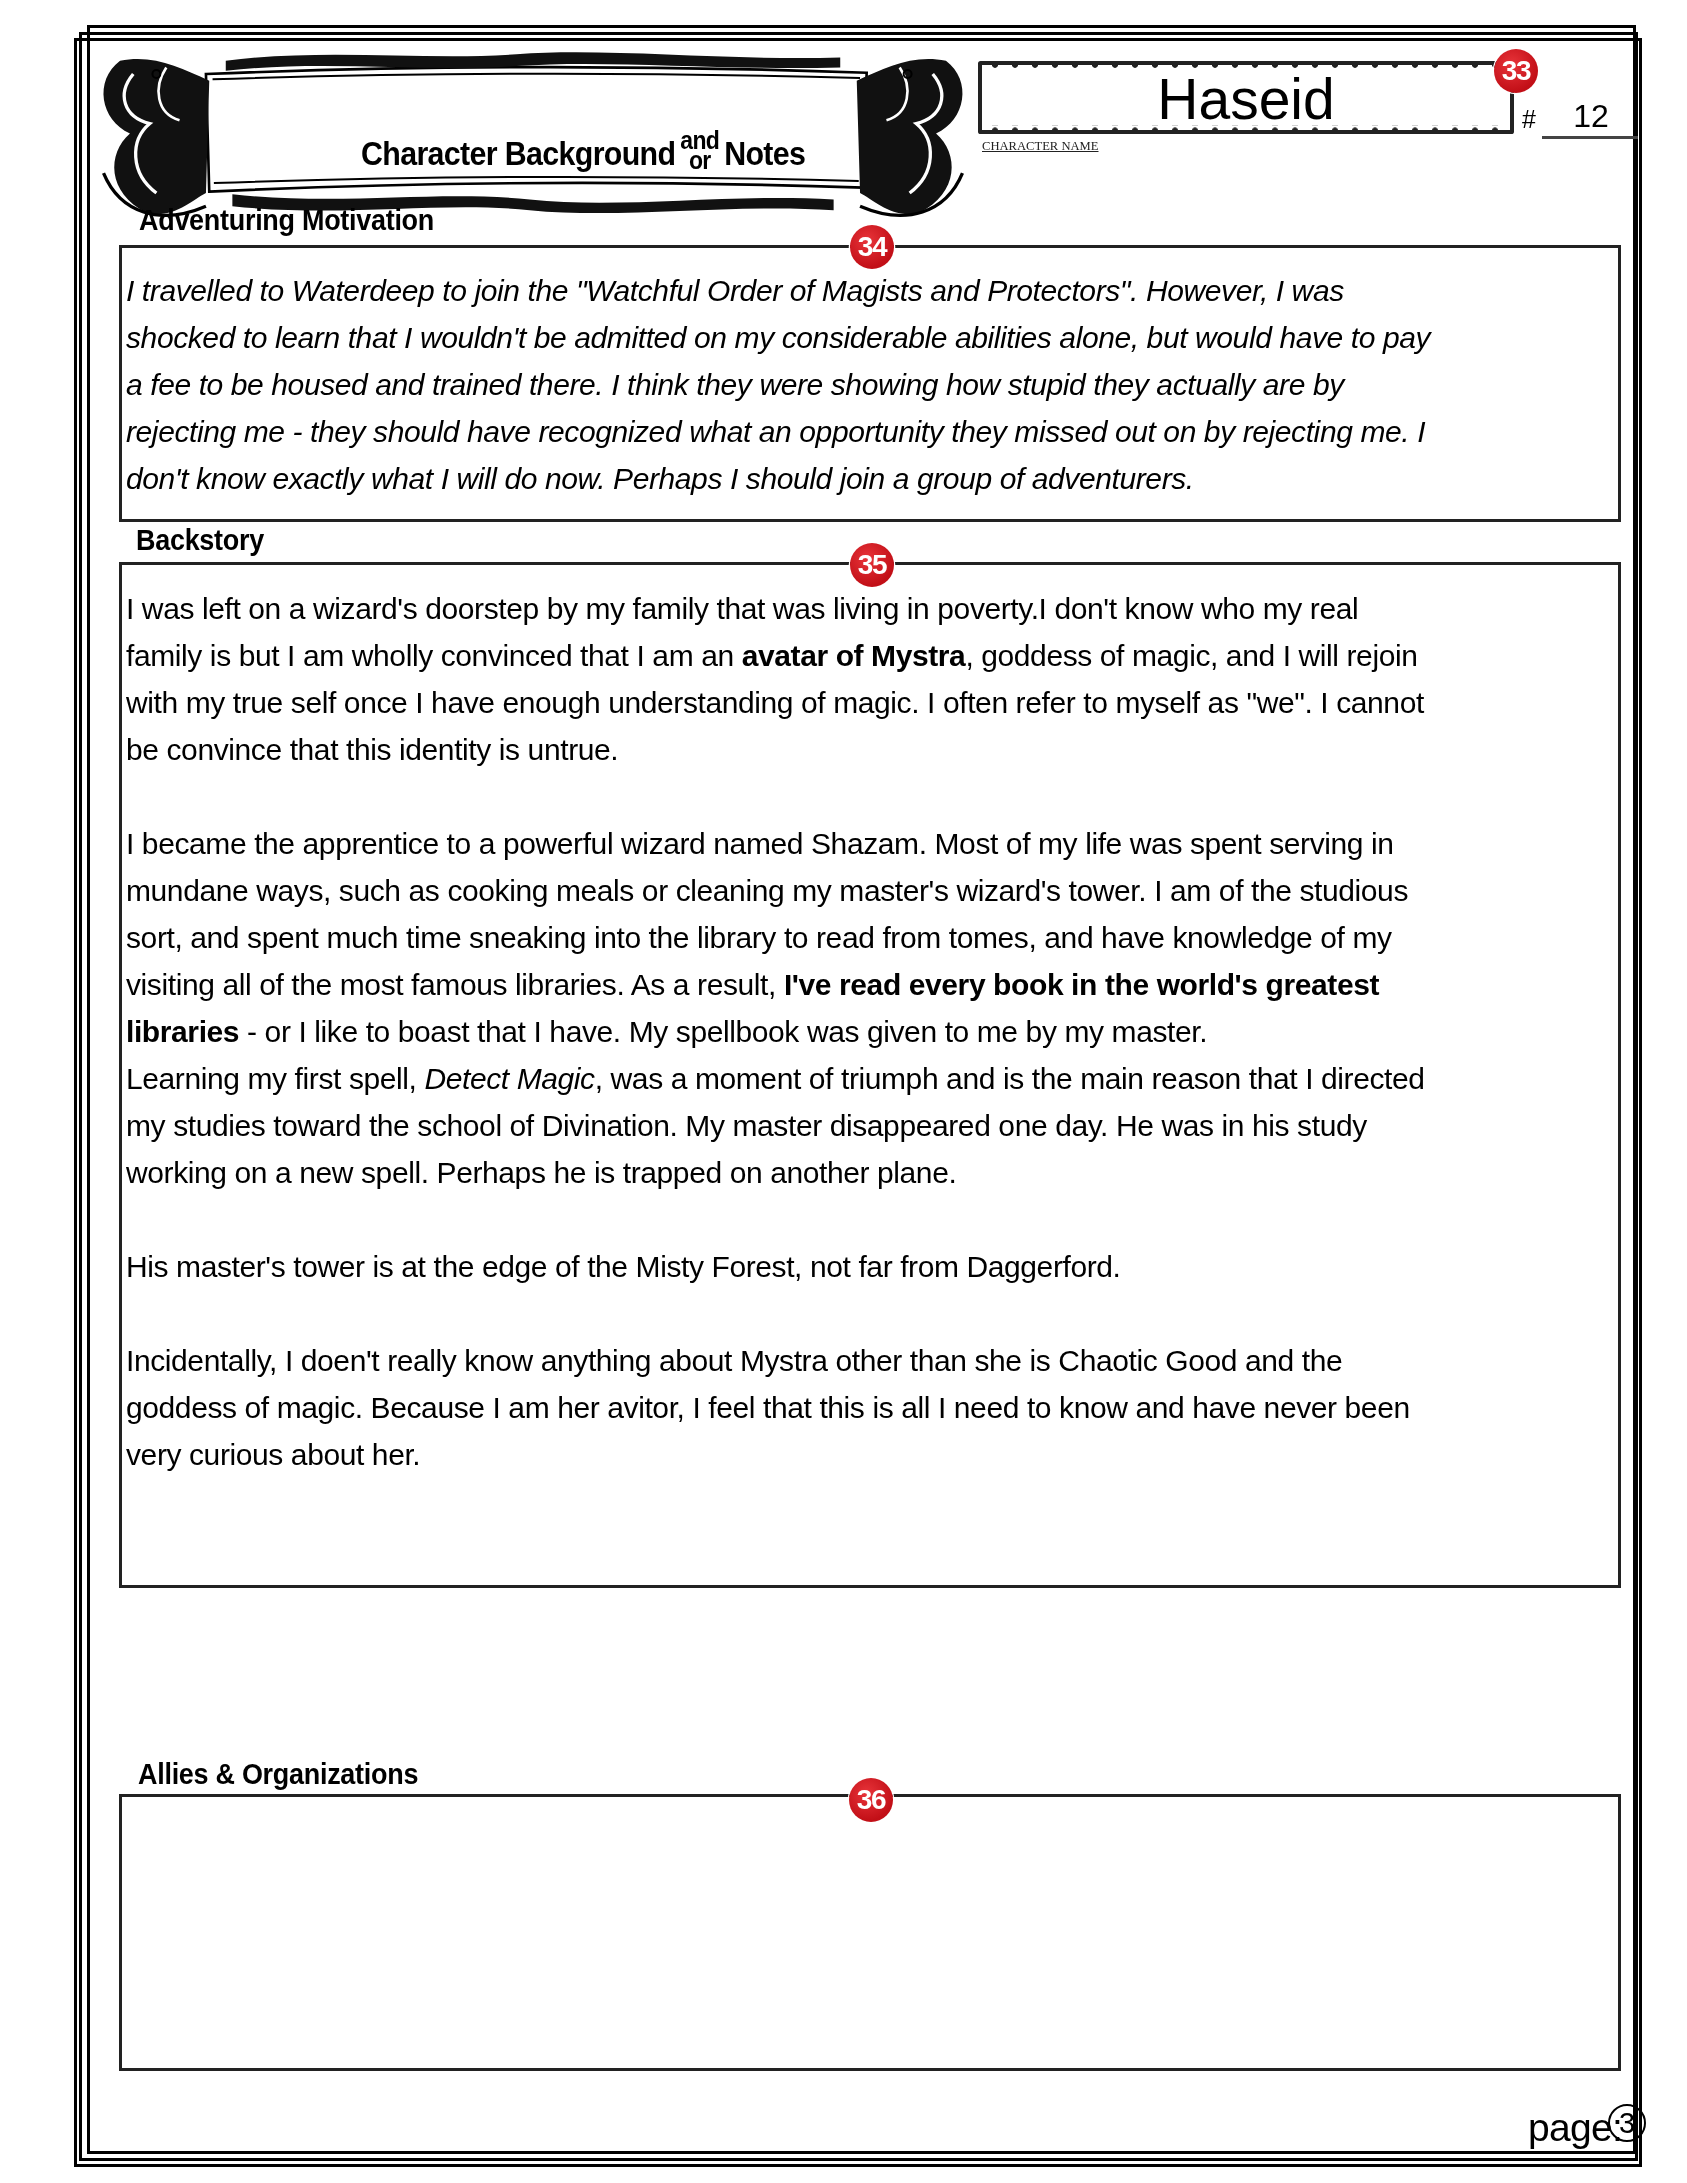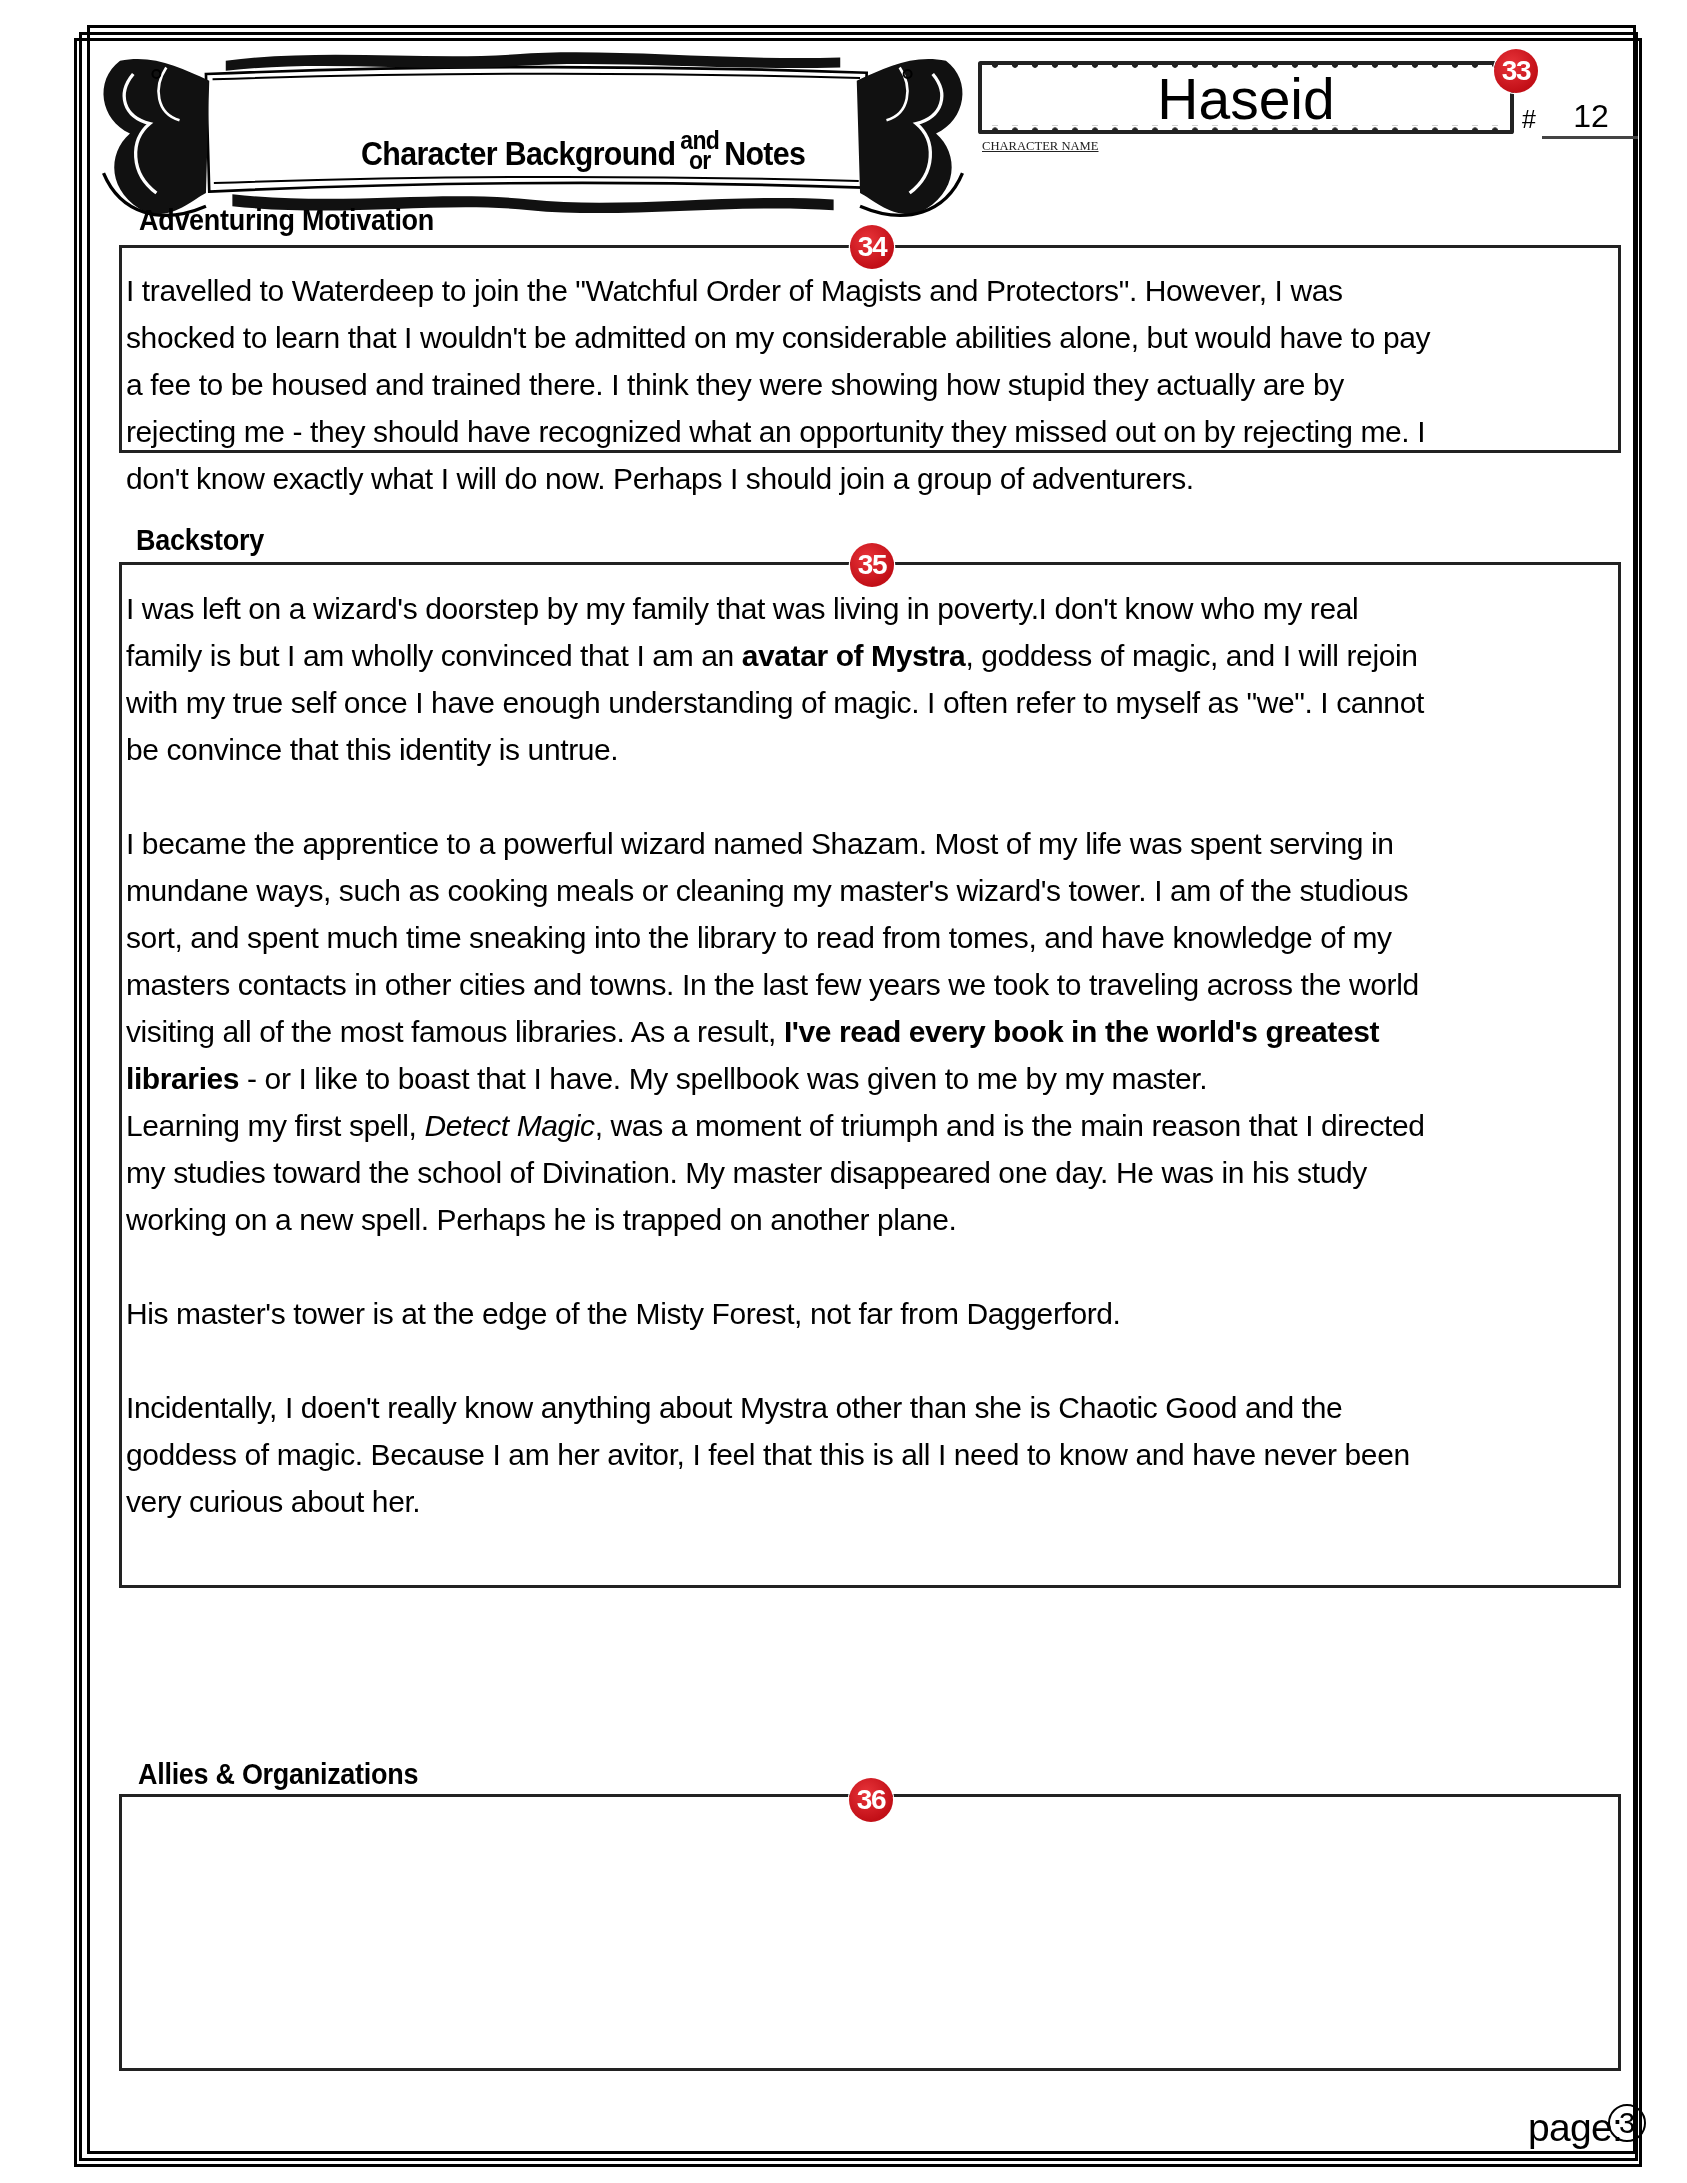--- a/index.html
+++ b/index.html
@@ -98,21 +98,21 @@
 <div class="name-box">
   <div class="name-value">Haseid</div>
 </div>
 <div class="name-label">CHARACTER NAME</div>
 <div class="num-sign">#</div>
 <div class="num-value">12</div>
 <div class="num-line"></div>
 <div class="badge" style="left:1494px; top:49px;">33</div>
 
 <div class="heading" style="left:139px; top:204px;">Adventuring Motivation</div>
-<div class="box" style="top:245px; height:208px;">
+<div class="box" style="top:245px; height:277px;font-style:italic;">
   <div class="box-text" style="top:18.5px;">
     <p>I travelled to Waterdeep to join the "Watchful Order of Magists and Protectors".  However, I was</p>
     <p>shocked to learn that I wouldn't be admitted on my considerable abilities alone, but would have to pay</p>
     <p>a fee to be housed and trained there. I think they were showing how stupid they actually are by</p>
     <p>rejecting me - they should have recognized what an opportunity they missed out on by rejecting me. I</p>
     <p>don't know exactly what I will do now. Perhaps I should join a group of adventurers.</p>
   </div>
 </div>
 <div class="badge" style="left:850px; top:225px;">34</div>
 
@@ -120,21 +120,20 @@
 <div class="box" style="top:562px; height:1026px;">
   <div class="box-text" style="top:20px;">
     <p>I was left on a wizard's doorstep by my family that was living in poverty.I don't know who my real</p>
     <p><span>family is but I am wholly convinced that I am an </span><b>avatar of Mystra</b><span>, goddess of magic, and I will rejoin</span></p>
     <p>with my true self once I have enough understanding of magic. I often refer to myself as "we". I cannot</p>
     <p>be convince that this identity is untrue.</p>
     <div class="gap"></div>
     <p>I became the apprentice to a powerful wizard named Shazam. Most of my life was spent serving in</p>
     <p>mundane ways, such as cooking meals or cleaning my master's wizard's tower. I am of the studious</p>
     <p>sort, and spent much time sneaking into the library to read from tomes, and have knowledge of my</p>
-    <p>masters contacts in other cities and towns. In the last few years we took to traveling across the world</p>
     <p><span>visiting all of the most famous libraries. As a result, </span><b>I've read every book in the world's greatest</b></p>
     <p><b>libraries</b><span> - or I like to boast that I have. My spellbook was given to me by my master.</span></p>
     <p><span>Learning my first spell, </span><i>Detect Magic</i><span>, was a moment of triumph and is the main reason that I directed</span></p>
     <p>my studies toward the school of Divination. My master disappeared one day. He was in his study</p>
     <p>working on a new spell. Perhaps he is trapped on another plane.</p>
     <div class="gap"></div>
     <p>His master's tower is at the edge of the Misty Forest, not far from Daggerford.</p>
     <div class="gap"></div>
     <p>Incidentally, I doen't really know anything about Mystra other than she is Chaotic Good and the</p>
     <p>goddess of magic. Because I am her avitor, I feel that  this is all I need to know and have never been</p>

